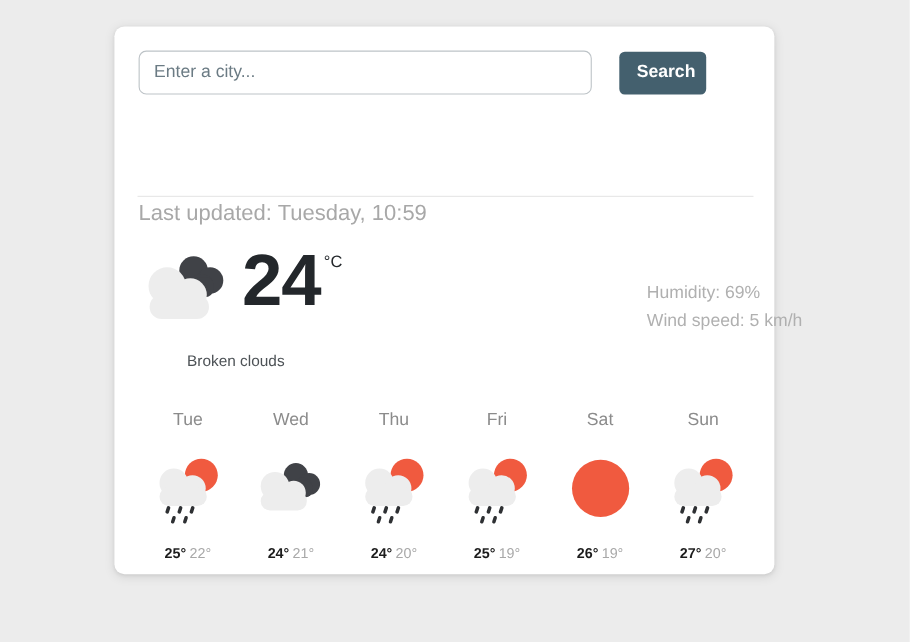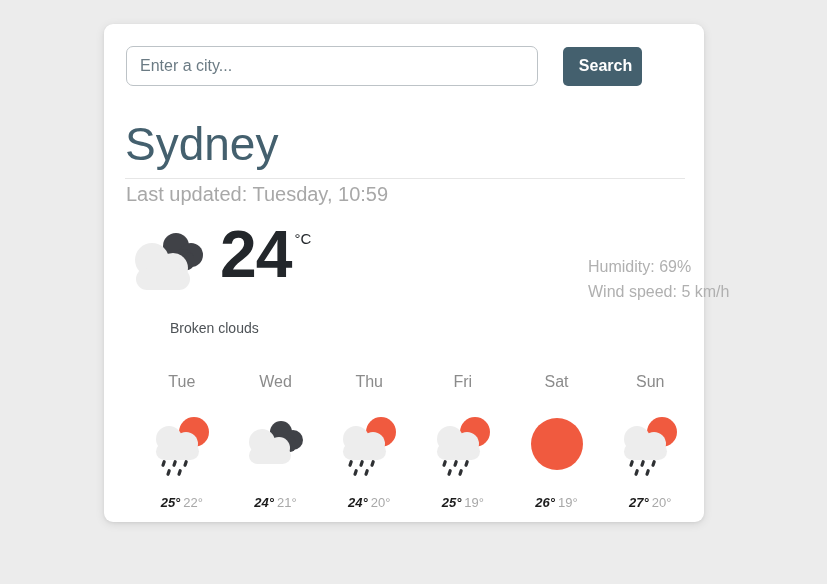--- a/index.html
+++ b/index.html
@@ -170,24 +170,25 @@
   .metric {
     font-size: 16px;
     color: #b0b0b0;
     line-height: 25px;
     white-space: nowrap;
   }
 
   
   .forecast {
     position: absolute;
-    left: 31px;
+    left: 20px;
     top: 348px;
     width: 562px;
     display: flex;
+    justify-content: center;
   }
   .forecast-day {
     flex: 1 1 0;
     display: flex;
     flex-direction: column;
     align-items: center;
   }
   .day-label {
     font-size: 16px;
     color: #8b8b8b;
@@ -200,21 +201,20 @@
   }
   .day-temps {
     margin-top: 14px;
     font-size: 13px;
     line-height: 17px;
     white-space: nowrap;
   }
   .t-max {
     font-weight: bold;
     color: #1c1c1c;
-    font-style: italic;
   }
   .t-min {
     color: #a8a8a8;
     margin-left: 3px;
   }
 
   
   .footer {
     position: absolute;
     left: 104px;
@@ -233,21 +233,20 @@
 
 <div class="page">
 
   <div class="weather-card">
 
     <div class="search-row">
       <input class="city-input" type="text" placeholder="Enter a city..." style="">
       <button class="search-button">Search</button>
     </div>
 
-    <h1 class="city-name">Sydney</h1>
     <div class="divider"></div>
     <div class="last-updated">Last updated: Tuesday, 10:59</div>
 
     <div class="current-block">
 
       <div class="current-left">
         <div class="current-main-row">
 
           <svg class="main-icon" viewBox="0 0 86 70">
 

